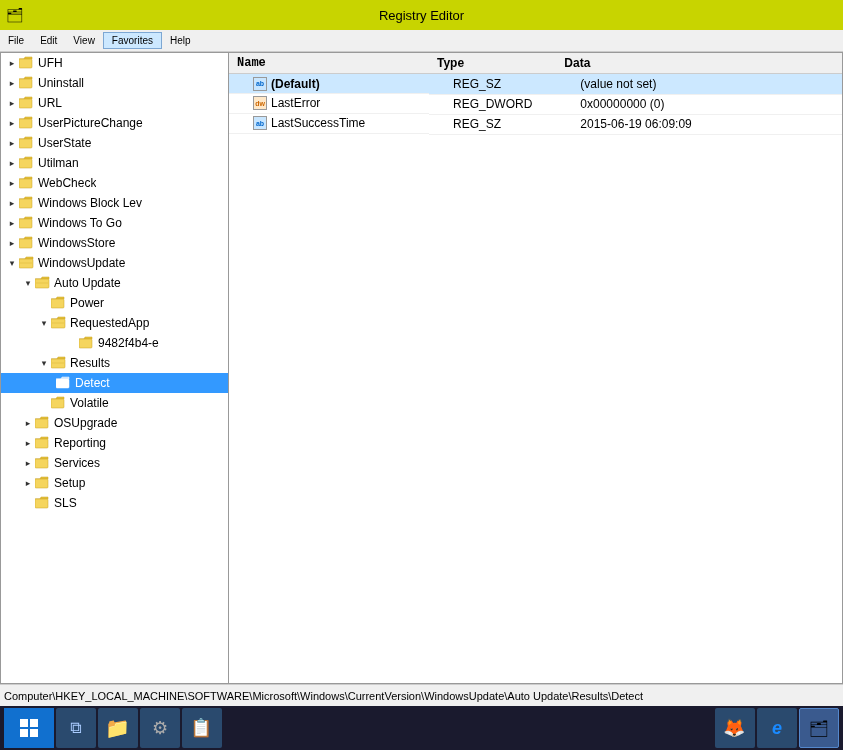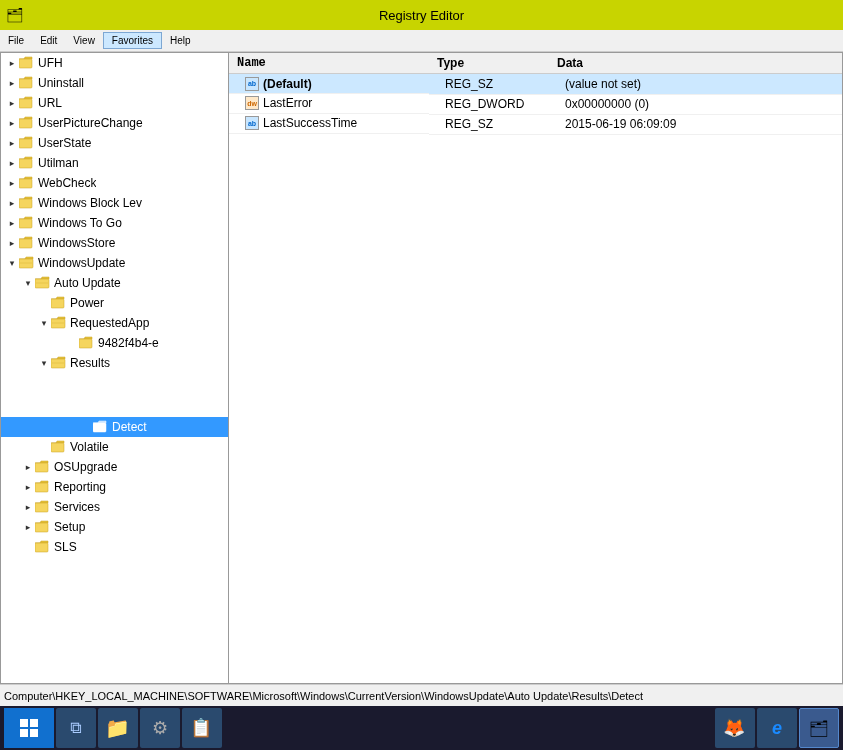--- a/index.html
+++ b/index.html
@@ -103,21 +103,21 @@
     .detail-table th {
       background: #f0f0f0;
       border-bottom: 1px solid #ccc;
       text-align: left;
       padding: 3px 8px;
       font-weight: bold;
       font-size: 12px;
       cursor: pointer;
     }
     .detail-table td {
-      padding: 2px 16px;
+      padding: 2px 24px;
       font-size: 12px;
       border-bottom: 1px solid #f0f0f0;
       height: 20px;
     }
     .detail-table tr:first-child td { background: #cce8ff; }
     .detail-table tr:first-child td:first-child { font-weight: bold; }
 
     .type-icon {
       display: inline-flex;
       align-items: center;
@@ -330,21 +330,21 @@
         </div>
         <div class="tree-item" style="padding-left: 36px;">
           <span class="expand-icon">▾</span>
           <span class="folder-icon"><svg class="folder-svg" viewBox="0 0 16 14" xmlns="http://www.w3.org/2000/svg">
       <polygon points="0,3 6,3 7,1 14,1 14,3" fill="#e6c43e" stroke="#c8a020" stroke-width="0.5"></polygon>
       <rect x="0" y="3" width="14" height="9" rx="1" fill="#f5d55e" stroke="#c8a020" stroke-width="0.5"></rect>
       <line x1="1" y1="7" x2="13" y2="7" stroke="#c8a020" stroke-width="0.3"></line>
     </svg></span>
           <span class="tree-label">Results</span>
         </div>
-        <div class="tree-item selected" style="padding-left: 78px; margin-top: 44px;">
+        <div class="tree-item selected" style="padding-left: 41px;">
           <span class="expand-placeholder"></span>
           <span class="folder-icon"><svg class="folder-svg" viewBox="0 0 16 14" xmlns="http://www.w3.org/2000/svg">
       <polygon points="0,3 5,3 6,1 13,1 13,3" fill="#ffffffaa" stroke="#ffffff" stroke-width="0.5"></polygon>
       <rect x="0" y="3" width="13" height="9" rx="1" fill="#ffffff" stroke="#ffffff" stroke-width="0.5"></rect>
     </svg></span>
           <span class="tree-label">Detect</span>
         </div>
         <div class="tree-item" style="padding-left: 36px;">
           <span class="expand-placeholder"></span>
           <span class="folder-icon"><svg class="folder-svg" viewBox="0 0 16 14" xmlns="http://www.w3.org/2000/svg">

